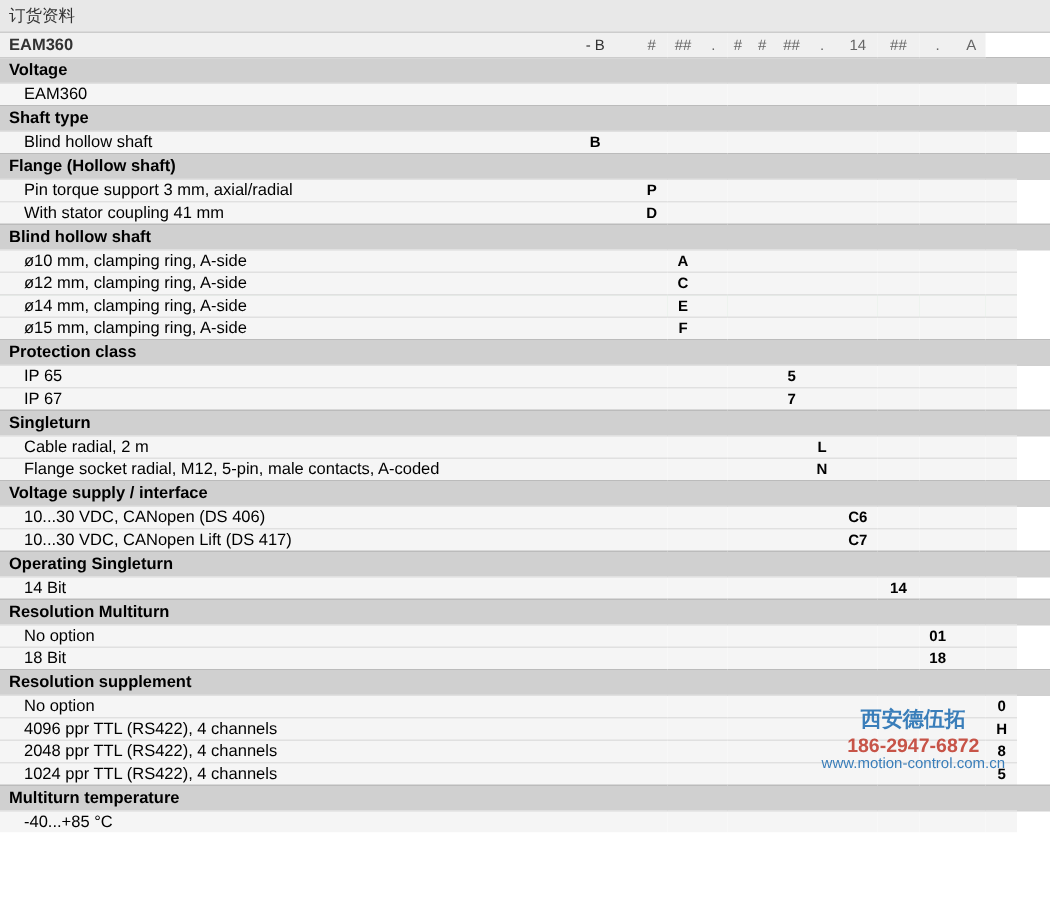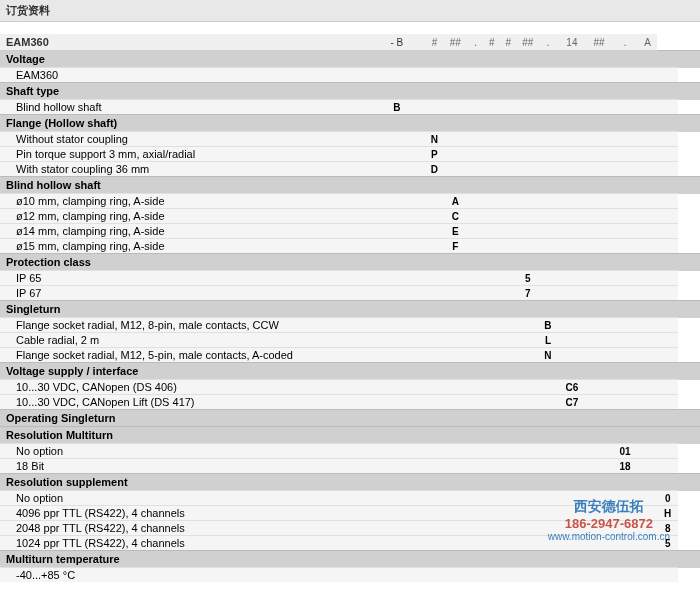--- a/index.html
+++ b/index.html
@@ -8,34 +8,33 @@
       font-size: 11px;
       background: #fff;
       width: 700px;
       overflow-x: hidden;
     }
 
     .header-bar {
       background: #e8e8e8;
       padding: 3px 6px;
       font-size: 11px;
-      font-weight: bold;
+      font-weight: normal;
       color: #333;
       border-bottom: 1px solid #ccc;
     }
 
     .table-container {
       width: 100%;
     }
 
     table {
       width: 100%;
       border-collapse: collapse;
       font-size: 11px;
-      margin-top: 12px;
     }
 
     tr.section-header td {
       background: #d0d0d0;
       font-weight: bold;
       padding: 2px 6px;
       border-top: 1px solid #bbb;
     }
 
     tr.item-row td {
@@ -146,53 +145,37 @@
             <td style="text-align: center; font-size: 10px;"></td>
             <td style="text-align: center; font-size: 10px;"></td>
             <td style="text-align: center; font-size: 10px;"></td>
             <td style="text-align: center; font-size: 10px;"></td>
             <td style="text-align: center; font-size: 10px;"></td>
           </tr>
           <tr class="section-header">
             <td colspan="15">Flange (Hollow shaft)</td>
           </tr>
           <tr class="item-row">
-            <td class="indent">Without stator coupling</td>
-            <td style="text-align: center; font-size: 10px;"></td>
-            <td style="text-align: center; font-size: 10px; font-weight: bold;">N</td>
-            <td style="text-align: center; font-size: 10px;"></td>
-            <td style="text-align: center; font-size: 10px;"></td>
-            <td style="text-align: center; font-size: 10px;"></td>
-            <td style="text-align: center; font-size: 10px;"></td>
-            <td style="text-align: center; font-size: 10px;"></td>
-            <td style="text-align: center; font-size: 10px;"></td>
-            <td style="text-align: center; font-size: 10px;"></td>
-            <td style="text-align: center; font-size: 10px;"></td>
-            <td style="text-align: center; font-size: 10px;"></td>
-            <td style="text-align: center; font-size: 10px;"></td>
-            <td style="text-align: center; font-size: 10px;"></td>
-          </tr>
-          <tr class="item-row">
             <td class="indent">Pin torque support 3 mm, axial/radial</td>
             <td style="text-align: center; font-size: 10px;"></td>
             <td style="text-align: center; font-size: 10px; font-weight: bold;">P</td>
             <td style="text-align: center; font-size: 10px;"></td>
             <td style="text-align: center; font-size: 10px;"></td>
             <td style="text-align: center; font-size: 10px;"></td>
             <td style="text-align: center; font-size: 10px;"></td>
             <td style="text-align: center; font-size: 10px;"></td>
             <td style="text-align: center; font-size: 10px;"></td>
             <td style="text-align: center; font-size: 10px;"></td>
             <td style="text-align: center; font-size: 10px;"></td>
             <td style="text-align: center; font-size: 10px;"></td>
             <td style="text-align: center; font-size: 10px;"></td>
             <td style="text-align: center; font-size: 10px;"></td>
           </tr>
           <tr class="item-row">
-            <td class="indent">With stator coupling 36 mm</td>
+            <td class="indent">With stator coupling 41 mm</td>
             <td style="text-align: center; font-size: 10px;"></td>
             <td style="text-align: center; font-size: 10px; font-weight: bold;">D</td>
             <td style="text-align: center; font-size: 10px;"></td>
             <td style="text-align: center; font-size: 10px;"></td>
             <td style="text-align: center; font-size: 10px;"></td>
             <td style="text-align: center; font-size: 10px;"></td>
             <td style="text-align: center; font-size: 10px;"></td>
             <td style="text-align: center; font-size: 10px;"></td>
             <td style="text-align: center; font-size: 10px;"></td>
             <td style="text-align: center; font-size: 10px;"></td>
@@ -299,36 +282,20 @@
             <td style="text-align: center; font-size: 10px;"></td>
             <td style="text-align: center; font-size: 10px;"></td>
             <td style="text-align: center; font-size: 10px;"></td>
             <td style="text-align: center; font-size: 10px;"></td>
             <td style="text-align: center; font-size: 10px;"></td>
           </tr>
           <tr class="section-header">
             <td colspan="15">Singleturn</td>
           </tr>
           <tr class="item-row">
-            <td class="indent">Flange socket radial, M12, 8-pin, male contacts, CCW</td>
-            <td style="text-align: center; font-size: 10px;"></td>
-            <td style="text-align: center; font-size: 10px;"></td>
-            <td style="text-align: center; font-size: 10px;"></td>
-            <td style="text-align: center; font-size: 10px;"></td>
-            <td style="text-align: center; font-size: 10px;"></td>
-            <td style="text-align: center; font-size: 10px;"></td>
-            <td style="text-align: center; font-size: 10px;"></td>
-            <td style="text-align: center; font-size: 10px; font-weight: bold;">B</td>
-            <td style="text-align: center; font-size: 10px;"></td>
-            <td style="text-align: center; font-size: 10px;"></td>
-            <td style="text-align: center; font-size: 10px;"></td>
-            <td style="text-align: center; font-size: 10px;"></td>
-            <td style="text-align: center; font-size: 10px;"></td>
-          </tr>
-          <tr class="item-row">
             <td class="indent">Cable radial, 2 m</td>
             <td style="text-align: center; font-size: 10px;"></td>
             <td style="text-align: center; font-size: 10px;"></td>
             <td style="text-align: center; font-size: 10px;"></td>
             <td style="text-align: center; font-size: 10px;"></td>
             <td style="text-align: center; font-size: 10px;"></td>
             <td style="text-align: center; font-size: 10px;"></td>
             <td style="text-align: center; font-size: 10px;"></td>
             <td style="text-align: center; font-size: 10px; font-weight: bold;">L</td>
             <td style="text-align: center; font-size: 10px;"></td>
@@ -383,20 +350,36 @@
             <td style="text-align: center; font-size: 10px;"></td>
             <td style="text-align: center; font-size: 10px;"></td>
             <td style="text-align: center; font-size: 10px; font-weight: bold;">C7</td>
             <td style="text-align: center; font-size: 10px;"></td>
             <td style="text-align: center; font-size: 10px;"></td>
             <td style="text-align: center; font-size: 10px;"></td>
             <td style="text-align: center; font-size: 10px;"></td>
           </tr>
           <tr class="section-header">
             <td colspan="15">Operating Singleturn</td>
+          </tr>
+          <tr class="item-row">
+            <td class="indent">14 Bit</td>
+            <td style="text-align: center; font-size: 10px;"></td>
+            <td style="text-align: center; font-size: 10px;"></td>
+            <td style="text-align: center; font-size: 10px;"></td>
+            <td style="text-align: center; font-size: 10px;"></td>
+            <td style="text-align: center; font-size: 10px;"></td>
+            <td style="text-align: center; font-size: 10px;"></td>
+            <td style="text-align: center; font-size: 10px;"></td>
+            <td style="text-align: center; font-size: 10px;"></td>
+            <td style="text-align: center; font-size: 10px;"></td>
+            <td style="text-align: center; font-size: 10px; font-weight: bold;">14</td>
+            <td style="text-align: center; font-size: 10px;"></td>
+            <td style="text-align: center; font-size: 10px;"></td>
+            <td style="text-align: center; font-size: 10px;"></td>
           </tr>
           <tr class="section-header">
             <td colspan="15">Resolution Multiturn</td>
           </tr>
           <tr class="item-row">
             <td class="indent">No option</td>
             <td style="text-align: center; font-size: 10px;"></td>
             <td style="text-align: center; font-size: 10px;"></td>
             <td style="text-align: center; font-size: 10px;"></td>
             <td style="text-align: center; font-size: 10px;"></td>

